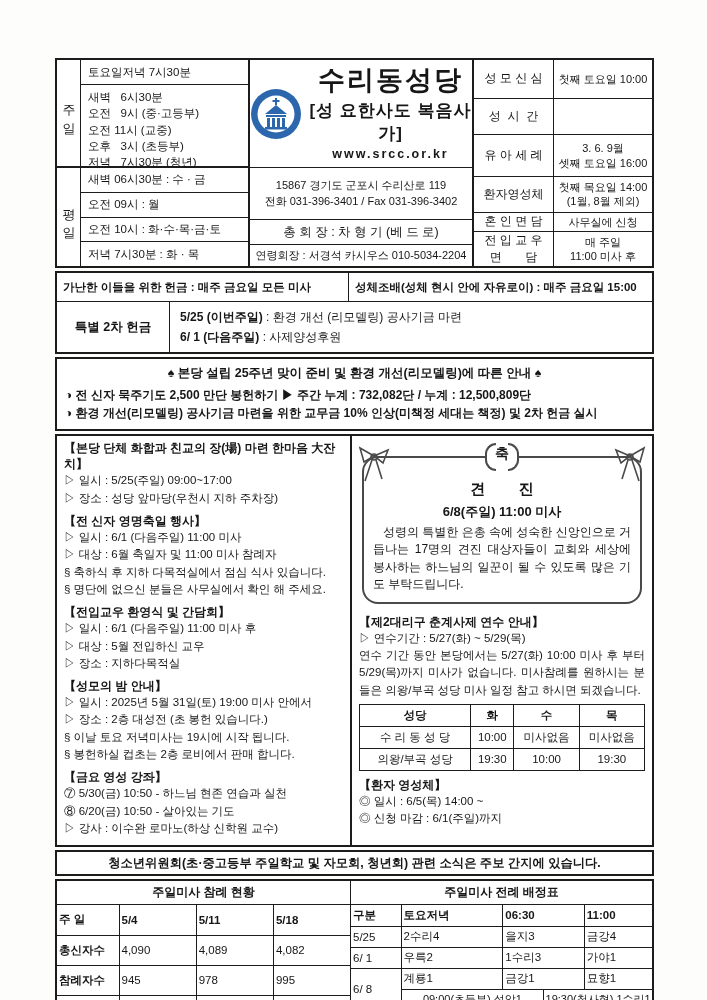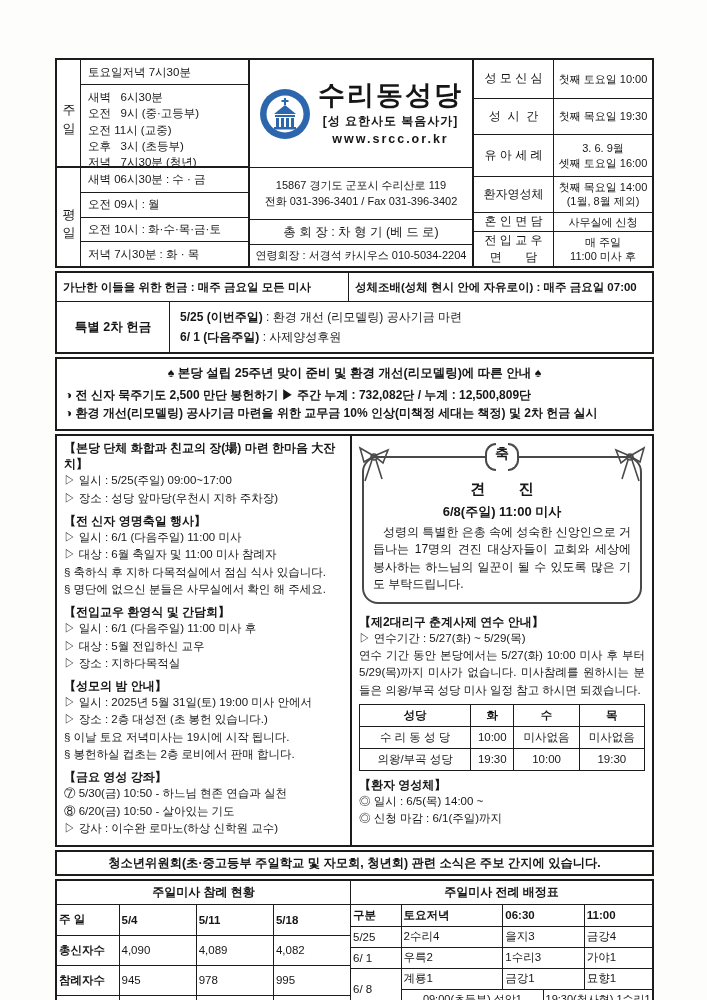--- a/index.html
+++ b/index.html
@@ -26,21 +26,21 @@
   .times { flex:1; padding:4px 7px; font-size:11.5px; line-height:1.42; }
   .week-rows { flex:1; display:flex; flex-direction:column; }
   .week-row { flex:1; border-bottom:1px solid #1c1c1c; display:flex; align-items:center; padding:0 7px; font-size:11.5px; }
   .week-row:last-child { border-bottom:none; }
 
   .mh-center { width:224px; border-right:2px solid #1c1c1c; display:flex; flex-direction:column; }
   .logo-row { height:108px; border-bottom:1px solid #1c1c1c; display:flex; align-items:center; justify-content:center; gap:7px; }
   .logo-badge { width:52px; height:52px; flex:0 0 auto; }
   .name-stack { text-align:center; }
   .church-name { font-size:27px; font-weight:bold; letter-spacing:2px; line-height:1.05; }
-  .church-sub { font-size:12px; font-weight:bold; letter-spacing:1px; margin-top:4px; }
+  .church-sub { font-size:17px; font-weight:bold; letter-spacing:1px; margin-top:4px; }
   .church-site { font-size:12.5px; font-weight:bold; letter-spacing:2px; margin-top:2px; }
   .addr { height:52px; border-bottom:1px solid #1c1c1c; font-size:11px; line-height:1.45; text-align:center;
           display:flex; align-items:center; justify-content:center; }
   .pres { height:25px; border-bottom:1px solid #1c1c1c; font-size:12.5px; display:flex; align-items:center; justify-content:center; }
   .elder { flex:1; font-size:11px; display:flex; align-items:center; justify-content:center; }
 
   .mh-right { flex:1; display:flex; flex-direction:column; }
   .side-row { display:flex; border-bottom:1px solid #1c1c1c; }
   .side-row:last-child { border-bottom:none; }
   .side-label { width:80px; border-right:1px solid #1c1c1c; display:flex; align-items:center; justify-content:center;
@@ -170,21 +170,20 @@
       <div class="elder">연령회장 : 서경석 카시우스 010-5034-2204</div>
     </div>
 
     <div class="mh-right">
       <div class="side-row" style="height:40px">
         <div class="side-label">성 모 신 심</div>
         <div class="side-value pre">첫째 토요일 10:00</div>
       </div>
       <div class="side-row" style="height:38px">
         <div class="side-label">성&nbsp;&nbsp;시&nbsp;&nbsp;간</div>
-        <div class="side-value pre">첫째 목요일 19:30</div>
       </div>
       <div class="side-row" style="height:43px">
         <div class="side-label">유 아 세 례</div>
         <div class="side-value pre">3. 6. 9월
 셋째 토요일 16:00</div>
       </div>
       <div class="side-row" style="height:37px">
         <div class="side-label">환자영성체</div>
         <div class="side-value pre">첫째 목요일 14:00
 (1월, 8월 제외)</div>
@@ -198,21 +197,21 @@
 면&nbsp;&nbsp;&nbsp;&nbsp;&nbsp;&nbsp;&nbsp;담</div>
         <div class="side-value pre">매 주일
 11:00 미사 후</div>
       </div>
     </div>
   </div>
 
   <div class="box">
     <div class="off-row">
       <div class="off-left">가난한 이들을 위한 헌금 : 매주 금요일 모든 미사</div>
-      <div class="off-right">성체조배(성체 현시 안에 자유로이) : 매주 금요일 07:00</div>
+      <div class="off-right">성체조배(성체 현시 안에 자유로이) : 매주 금요일 15:00</div>
     </div>
     <div class="special-row">
       <div class="special-label">특별 2차 헌금</div>
       <div class="special-content">
         <div><b>5/25 (이번주일)</b><span> :  환경 개선 (리모델링) 공사기금 마련</span></div>
         <div><b>6/ 1 (다음주일)</b><span> :  사제양성후원</span></div>
       </div>
     </div>
   </div>
 

